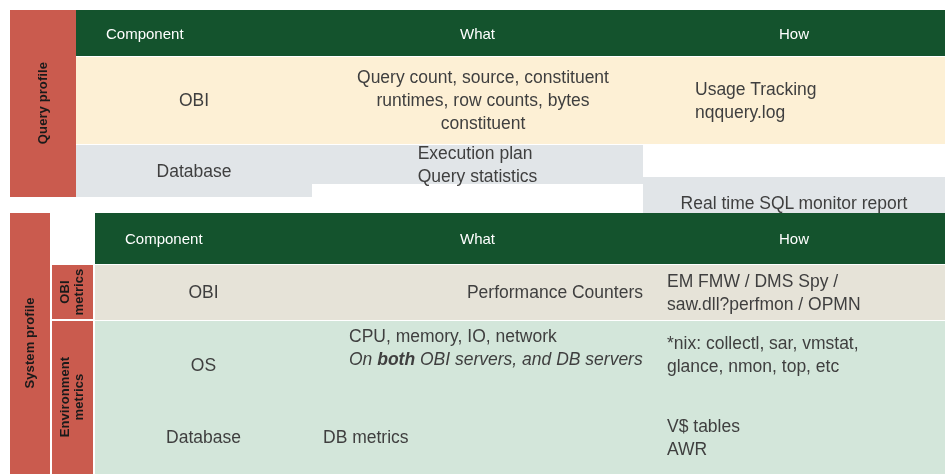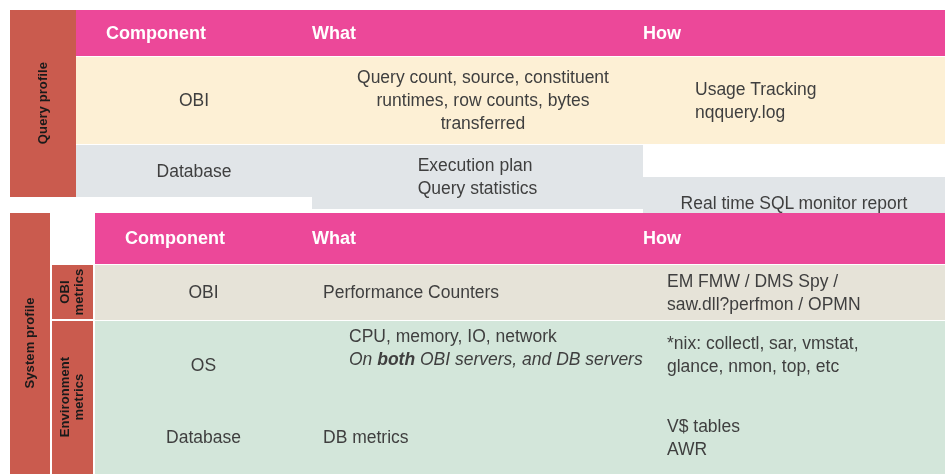--- a/index.html
+++ b/index.html
@@ -41,29 +41,29 @@
     letter-spacing: 0.1px;
     line-height: 1.08;
     text-align: center;
   }
   .red-band .vtext.two-line {
     white-space: normal;
     width: 88px;
   }
 
   .hdr {
-    background: #ec4899;
+    background: #14532d;
     color: #ffffff;
-    font-weight: bold;
-    font-size: 18px;
+    font-weight: normal;
+    font-size: 15px;
     display: flex;
     align-items: center;
   }
   .hdr.left  { justify-content: flex-start; padding-left: 30px; }
-  .hdr.center{ }
+  .hdr.center{ justify-content: center; }
 
   .cell {
     color: #3f3f3f;
     font-size: 17.5px;
     line-height: 1.30;
     display: flex;
     flex-direction: column;
     justify-content: center;
     box-sizing: border-box;
   }
@@ -101,31 +101,31 @@
   <div class="block hdr center" style="left:643px; top:10px; width:302px; height:46px;">
     <span>How</span>
   </div>
 
   <div class="block cell center cream" style="left:76px; top:57px; width:236px; height:87px;">
     <span>OBI</span>
   </div>
   <div class="block cell left cream" style="left:312px; top:57px; width:331px; height:87px; padding-left:11px;align-items:center;">
     <span class="line">Query count, source, constituent</span>
     <span class="line">runtimes, row counts, bytes</span>
-    <span class="line">transferred</span>
+    <span class="line">constituent</span>
   </div>
   <div class="block cell left cream" style="left:643px; top:57px; width:302px; height:87px; padding-left:52px;">
     <span class="line">Usage Tracking</span>
     <span class="line">nqquery.log</span>
   </div>
 
   <div class="block cell center bluegry" style="left:76px; top:145px; width:236px; height:52px;">
     <span>Database</span>
   </div>
-  <div class="block cell blockcenter bluegry" style="left:312px; top:145px; width:331px; height:64px;">
+  <div class="block cell blockcenter bluegry" style="left:312px; top:145px; width:331px; height:39px;">
     <div class="inner">
       <span class="line">Execution plan</span>
       <span class="line">Query statistics</span>
     </div>
   </div>
   <div class="block cell center bluegry" style="left:643px; top:145px; width:302px; height:52px;margin-top:32px;">
     <span class="line">Real time SQL monitor report</span>
   </div>
 
   <div class="block red-band" style="left:10px; top:213px; width:40px; height:261px;">
@@ -146,21 +146,21 @@
   <div class="block hdr center" style="left:312px; top:213px; width:331px; height:51px;">
     <span>What</span>
   </div>
   <div class="block hdr center" style="left:643px; top:213px; width:302px; height:51px;">
     <span>How</span>
   </div>
 
   <div class="block cell center beige" style="left:95px; top:265px; width:217px; height:55px;">
     <span>OBI</span>
   </div>
-  <div class="block cell left beige" style="left:312px; top:265px; width:331px; height:55px; padding-left:11px;">
+  <div class="block cell left beige" style="left:312px; top:265px; width:331px; height:55px; padding-left:11px;align-items:flex-end;">
     <span class="line">Performance Counters</span>
   </div>
   <div class="block cell left beige" style="left:643px; top:265px; width:302px; height:55px; padding-left:24px;">
     <span class="line">EM FMW / DMS Spy /</span>
     <span class="line">saw.dll?perfmon / OPMN</span>
   </div>
 
   <div class="block mint" style="left:95px; top:321px; width:850px; height:153px;"></div>
 
   <div class="block cell center" style="left:95px; top:321px; width:217px; height:88px;">

